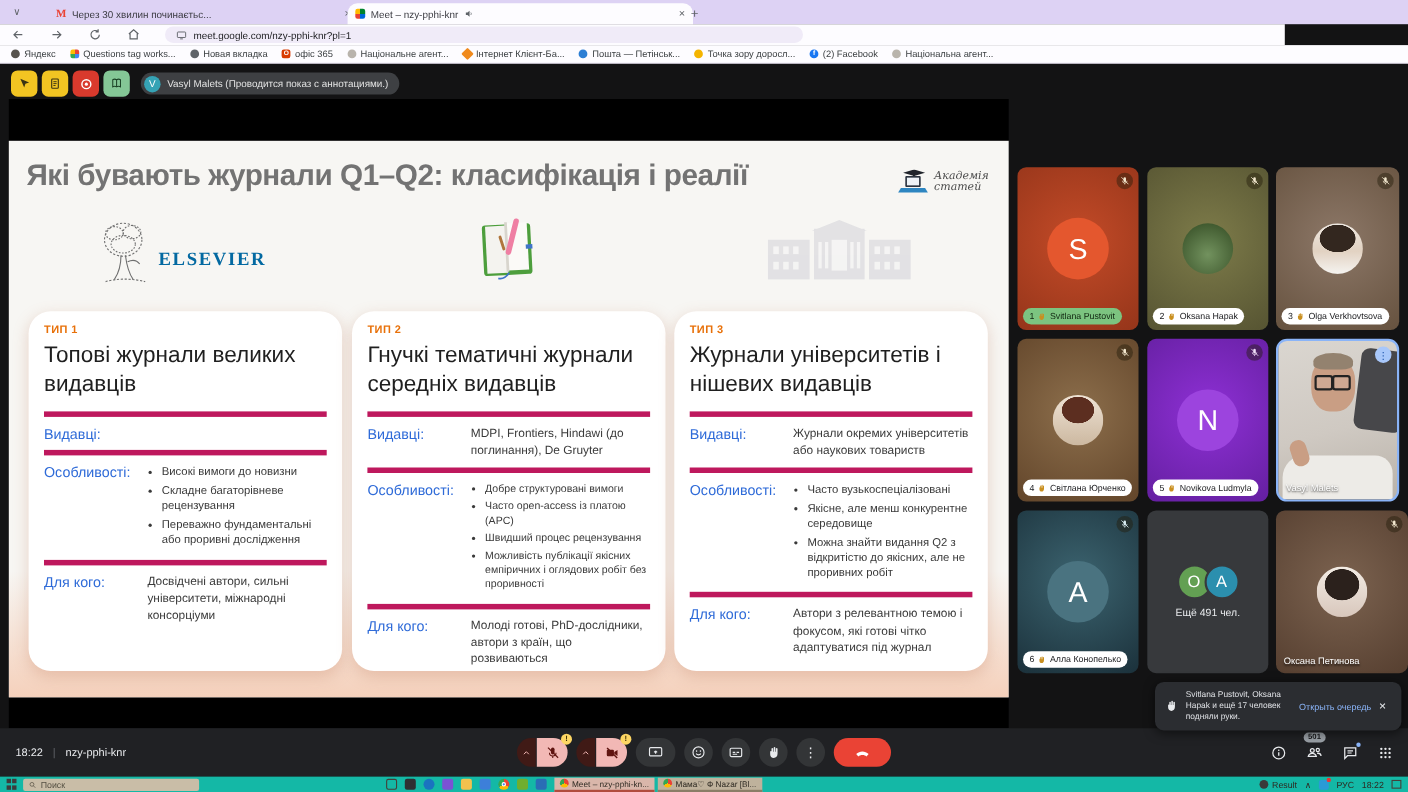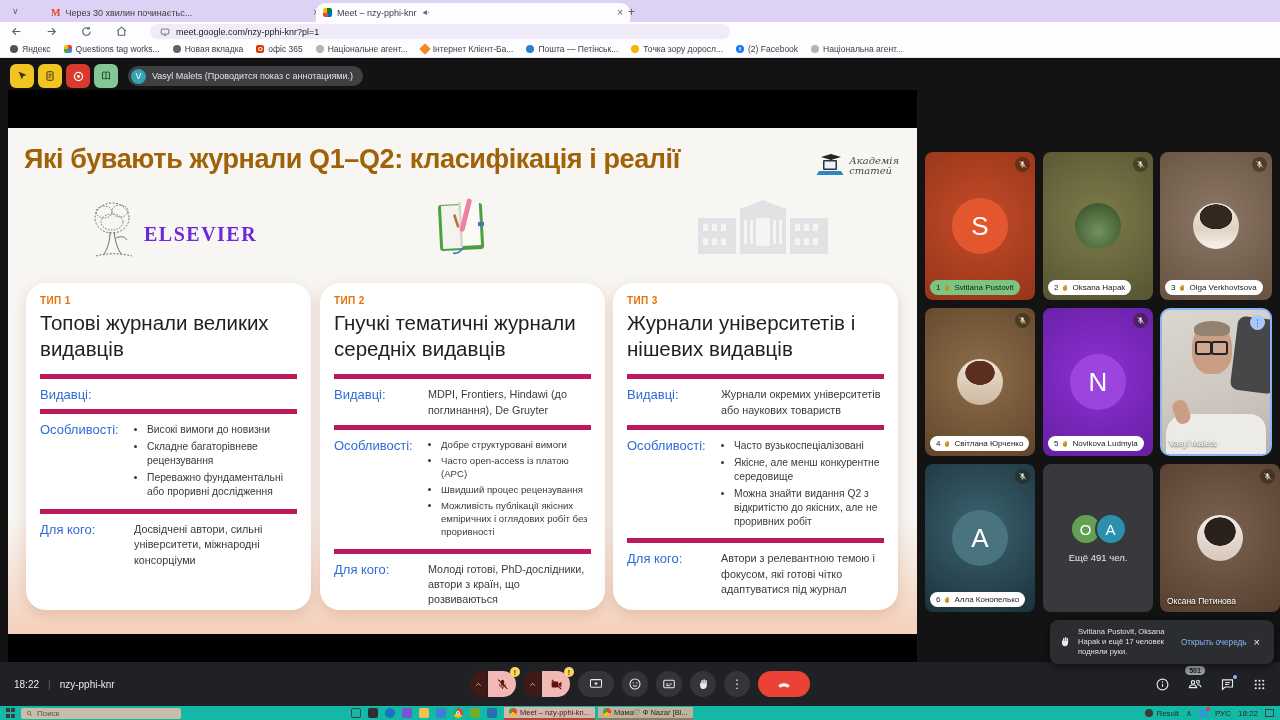--- a/index.html
+++ b/index.html
@@ -11,21 +11,21 @@
   #tabstrip{position:absolute;top:0;left:0;width:1280px;height:22px;background:#ddd2f4}
   .tab{position:absolute;top:3px;height:19px;border-radius:9px 9px 0 0;display:flex;align-items:center;
        gap:5px;padding:0 7px;font-size:9px;color:#3c3c43;white-space:nowrap;overflow:hidden}
   .tab .x{margin-left:auto;color:#5f6368;font-size:10px}
   #tab-gmail{left:44px;width:268px}
   #tab-meet{left:316px;width:300px;background:#fdfcff}
   .gmail-m{color:#ea4335;font-weight:bold;font-size:10px;font-family:"Liberation Serif",serif}
   #tab-chevron{position:absolute;left:12px;top:6px;color:#5f6368;font-size:9px}
   #newtab-btn{position:absolute;left:628px;top:5px;color:#5f6368;font-size:12px}
 
-  #toolbar{position:absolute;top:22px;left:0;width:1280px;height:19px;background:#fdfcff;
+  #toolbar{position:absolute;top:22px;left:0;width:1168px;height:19px;background:#fdfcff;
            display:flex;align-items:center;gap:22px;padding:0 0 0 10px;box-sizing:border-box}
   .navic{width:13px;height:13px;color:#5f6368}
   .urlpill{width:560px;height:15px;background:#f0ebf8;border-radius:8px;display:flex;align-items:center;
            gap:6px;padding:0 10px;font-size:9px;color:#202124}
 
   #bookmarks{position:absolute;top:41px;left:0;width:1280px;height:17px;background:#fdfcff;
              border-bottom:1px solid #e9e4f2;display:flex;align-items:center;gap:13px;padding:0 10px;
              box-sizing:border-box;font-size:8.5px;color:#3c4043;white-space:nowrap;overflow:hidden}
   .bm{display:flex;align-items:center;gap:4px}
   .fav{width:8px;height:8px;border-radius:2px;flex:none;display:flex;align-items:center;justify-content:center;
@@ -47,25 +47,25 @@
           display:flex;align-items:center;gap:6px;padding:0 10px 0 3px;font-size:9px;color:#e3e3e3}
   .vball{width:15px;height:15px;border-radius:50%;background:#35a3b5;color:#fff;font-size:9px;
          display:flex;align-items:center;justify-content:center}
 
   
   #stage{position:absolute;left:8px;top:90px;width:909px;height:572px;background:#000}
   #slide{position:absolute;left:8px;top:128px;width:909px;height:506px;background:#f7f6f3;overflow:hidden}
   #slide::after{content:"";position:absolute;left:0;right:0;bottom:0;height:115px;z-index:1;
         background:linear-gradient(to top,rgba(243,178,142,.55),rgba(243,178,142,0))}
   #slide-title{position:absolute;left:16px;top:16px;width:760px;font-size:27px;font-weight:bold;
-        color:#a16207;letter-spacing:-.4px}
+        color:#737373;letter-spacing:-.4px}
   #acad-logo{position:absolute;right:18px;top:26px;display:flex;align-items:center;gap:4px}
   .acad-text{font-family:"DejaVu Serif",serif;font-style:italic;font-size:10px;color:#4a4a4a;line-height:1.05}
   #elsevier{position:absolute;left:78px;top:70px;display:flex;align-items:flex-end;gap:2px}
-  #elsevier .word{font-family:"Liberation Serif",serif;color:#6d28d9;font-size:20px;letter-spacing:1.5px;
+  #elsevier .word{font-family:"Liberation Serif",serif;color:#0369a1;font-size:17px;letter-spacing:1.5px;
         font-weight:bold;padding-bottom:14px}
   #notebook{position:absolute;left:425px;top:68px}
   #building{position:absolute;left:690px;top:72px;opacity:.45}
 
   .card{position:absolute;top:155px;width:285px;height:327px;background:#fff;border-radius:20px;z-index:2;
         box-sizing:border-box;padding:12px 14px;box-shadow:0 5px 14px rgba(190,120,85,.28)}
   .card .type{color:#e8710a;font-size:10px;font-weight:bold;letter-spacing:.4px;margin-bottom:4px}
   .card .ctitle{font-size:20.5px;color:#1f1f1f;line-height:1.28;font-weight:500;margin-bottom:12px}
   .crow{display:flex;border-top:5px solid #be185d;padding:8px 0 7px 0}
   .clabel{flex:none;width:94px;color:#2f6bd8;font-size:13px}

